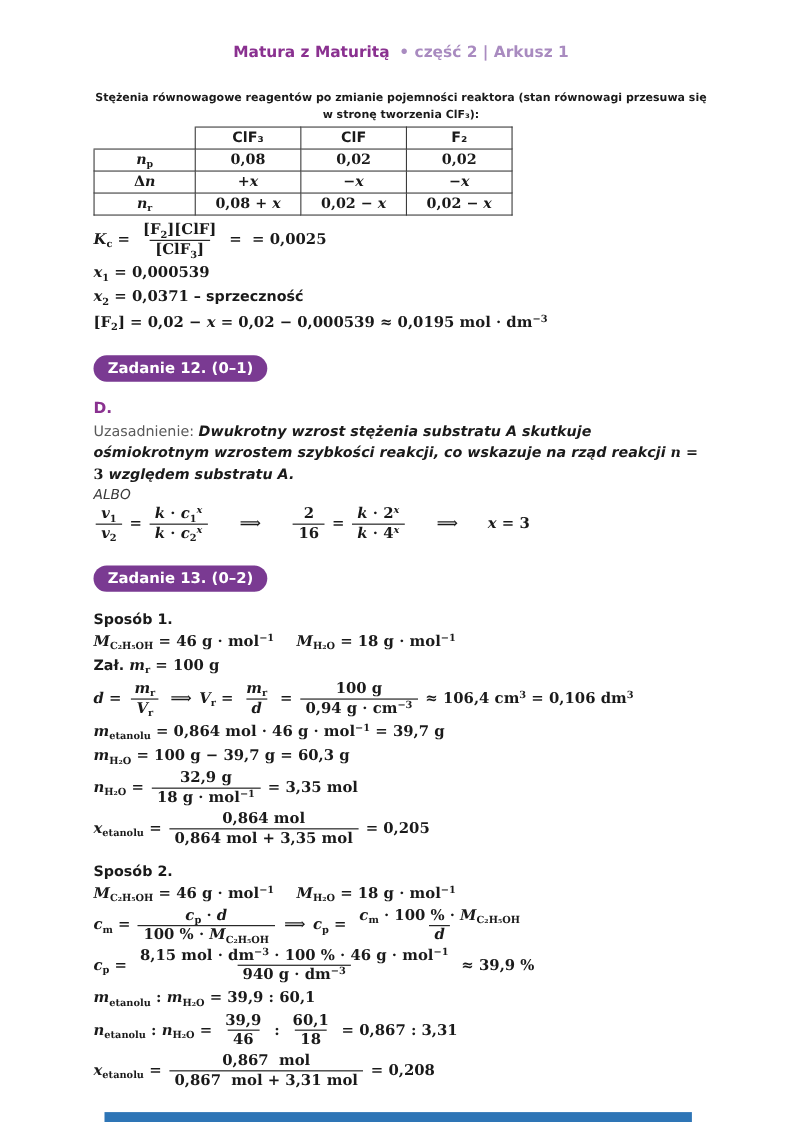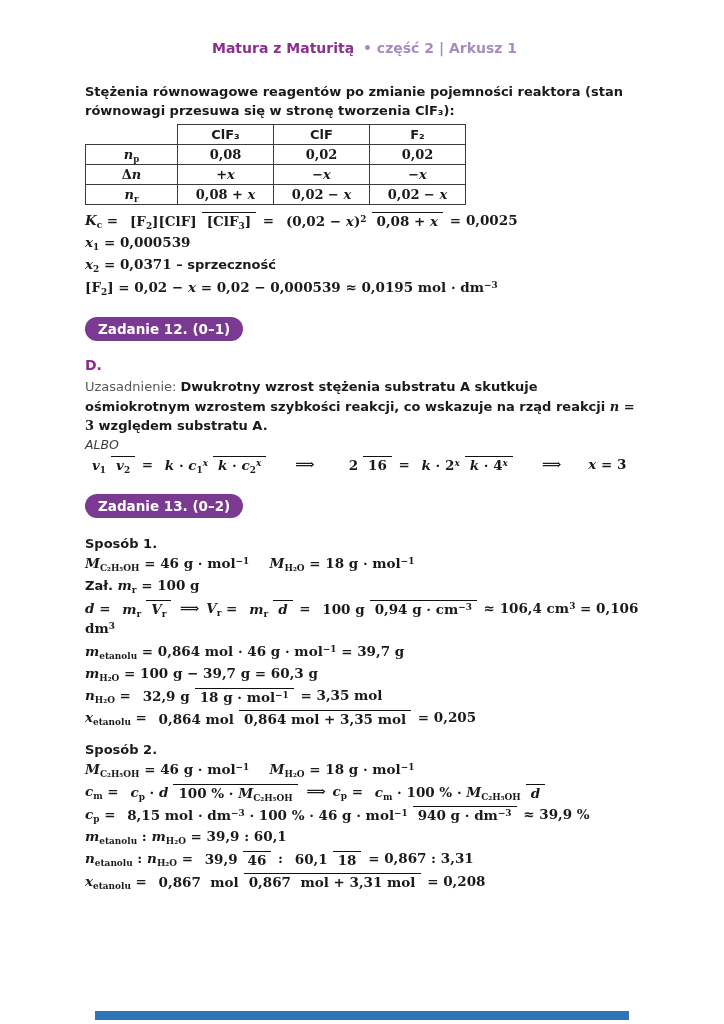--- a/index.html
+++ b/index.html
@@ -14,21 +14,21 @@
   *{box-sizing:border-box;}
   html,body{margin:0;padding:0;background:#fff;}
   .page{
     width:724px;height:1024px;position:relative;background:#ffffff;
     padding:40px 80px 0 85px;overflow:hidden;
     font-family:"DejaVu Sans","Liberation Sans",sans-serif;color:var(--text-dark);
   }
   .header{text-align:center;font-size:14px;font-weight:bold;margin:0 -20px 27px -20px;}
   .brand{color:var(--brand-purple);}
   .hdr-rest{color:var(--header-accent);margin-left:4px;}
-  .intro{font-weight:bold;font-size:13px;line-height:1.45;margin:0 0 3px 0;max-width:572px;color:var(--text-dark);}
+  .intro{font-weight:bold;font-size:10px;line-height:1.45;margin:0 0 3px 0;max-width:572px;color:var(--text-dark);text-align:center;}
   .eq-table{border-collapse:collapse;margin:1px 0 5px 0;}
   .eq-table th,.eq-table td{
     border:1px solid var(--border-dark);text-align:center;height:20px;padding:0 8px;
     font-size:13px;
   }
   .eq-table thead th{font-family:"DejaVu Sans","Liberation Sans",sans-serif;font-weight:bold;}
   .eq-table thead th.corner{border-top:none;border-left:none;}
   .eq-table th:first-child{width:92px;}
   .eq-table th:not(:first-child),.eq-table td{width:96px;}
   .mathfont, .eq-table tbody th, .eq-table tbody td{
@@ -38,34 +38,34 @@
   .math-line{
     font-family:"DejaVu Serif","Liberation Serif","DejaVu Sans",serif;
     font-weight:bold;font-size:13.5px;line-height:1.5;margin:2px 0;
     white-space:pre-wrap;color:var(--text-dark);
   }
   .math-line i{font-style:italic;}
   sub,sup{font-size:66%;line-height:0;}
   sub{vertical-align:-0.35em;}
   sup{vertical-align:0.5em;}
   .frac{
-    display:inline-flex;align-items:center;
+    display:inline-flex;flex-direction:column;align-items:center;
     vertical-align:middle;text-align:center;line-height:1.25;margin:0 2px;
   }
   .frac .num{padding:0 5px;}
   .frac .den{padding:0 5px;border-top:1.4px solid #111;}
   .pre-label,.tail{font-family:"DejaVu Sans","Liberation Sans",sans-serif;font-weight:bold;font-size:13px;}
   .badge{
     display:inline-block;background:var(--badge-bg);color:#fff;font-weight:bold;
     font-size:13.5px;padding:4px 13px;border-radius:12px;margin:18px 0 4px 0;
   }
   .answer{color:var(--brand-purple);font-weight:bold;font-size:14px;margin:12px 0 4px 0;}
   .just{font-size:13px;line-height:1.5;margin:0 0 1px 0;max-width:578px;}
   .just .gray{color:var(--text-gray);}
-  .just b{color:var(--text-dark);}
+  .just b{color:var(--text-dark);font-style:italic;}
   .mi{font-family:"DejaVu Serif","Liberation Serif",serif;font-weight:bold;}
   .albo{font-style:italic;font-size:12.5px;color:#3a3a3a;margin:1px 0 1px 0;}
   .subhead{font-weight:bold;font-size:13px;margin:14px 0 2px 0;}
   .bottom-bar{position:absolute;left:95px;top:1011px;width:534px;height:9px;background:var(--bar-blue);}
 </style>
 </head>
 <body>
 
 <div class="page">
 
@@ -101,21 +101,21 @@
         <tr>
           <th><i>n</i><sub>r</sub></th>
           <td>0,08 + <i>x</i></td>
           <td>0,02 − <i>x</i></td>
           <td>0,02 − <i>x</i></td>
         </tr>
       </tbody>
   </table>
 
   <div class="math-block">
-      <div class="math-line"><i>K</i><sub>c</sub> = <span class="frac"><span class="num">[F<sub>2</sub>][ClF]</span><span class="den">[ClF<sub>3</sub>]</span></span> = <span class="frac"><span class="num">(0,02 − <i>x</i>)<sup>2</sup></span><span class="den">0,08 + <i>x</i></span></span> = 0,0025</div>
+      <div class="math-line"><i>K</i><sub>c</sub> = <span class="frac"><span class="num">[F<sub>2</sub>][ClF]</span><span class="den">[ClF<sub>3</sub>]</span></span> =  = 0,0025</div>
       <div class="math-line"><i>x</i><sub>1</sub> = 0,000539</div>
       <div class="math-line"><i>x</i><sub>2</sub> = 0,0371<span class="tail"> – sprzeczność</span></div>
       <div class="math-line">[F<sub>2</sub>] = 0,02 − <i>x</i> = 0,02 − 0,000539 ≈ 0,0195 mol · dm<sup>−3</sup></div>
     </div>
 
   <div class="badge">Zadanie 12. (0–1)</div>
   <p class="answer">D.</p>
   <p class="just"><span class="gray">Uzasadnienie: </span><b>Dwukrotny wzrost stężenia substratu A skutkuje ośmiokrotnym wzrostem szybkości reakcji, co wskazuje na rząd reakcji </b><span class="mi"><i>n</i><span> = 3</span></span><b> względem substratu A.</b></p>
   <p class="albo">ALBO</p>
   <div class="math-block">

